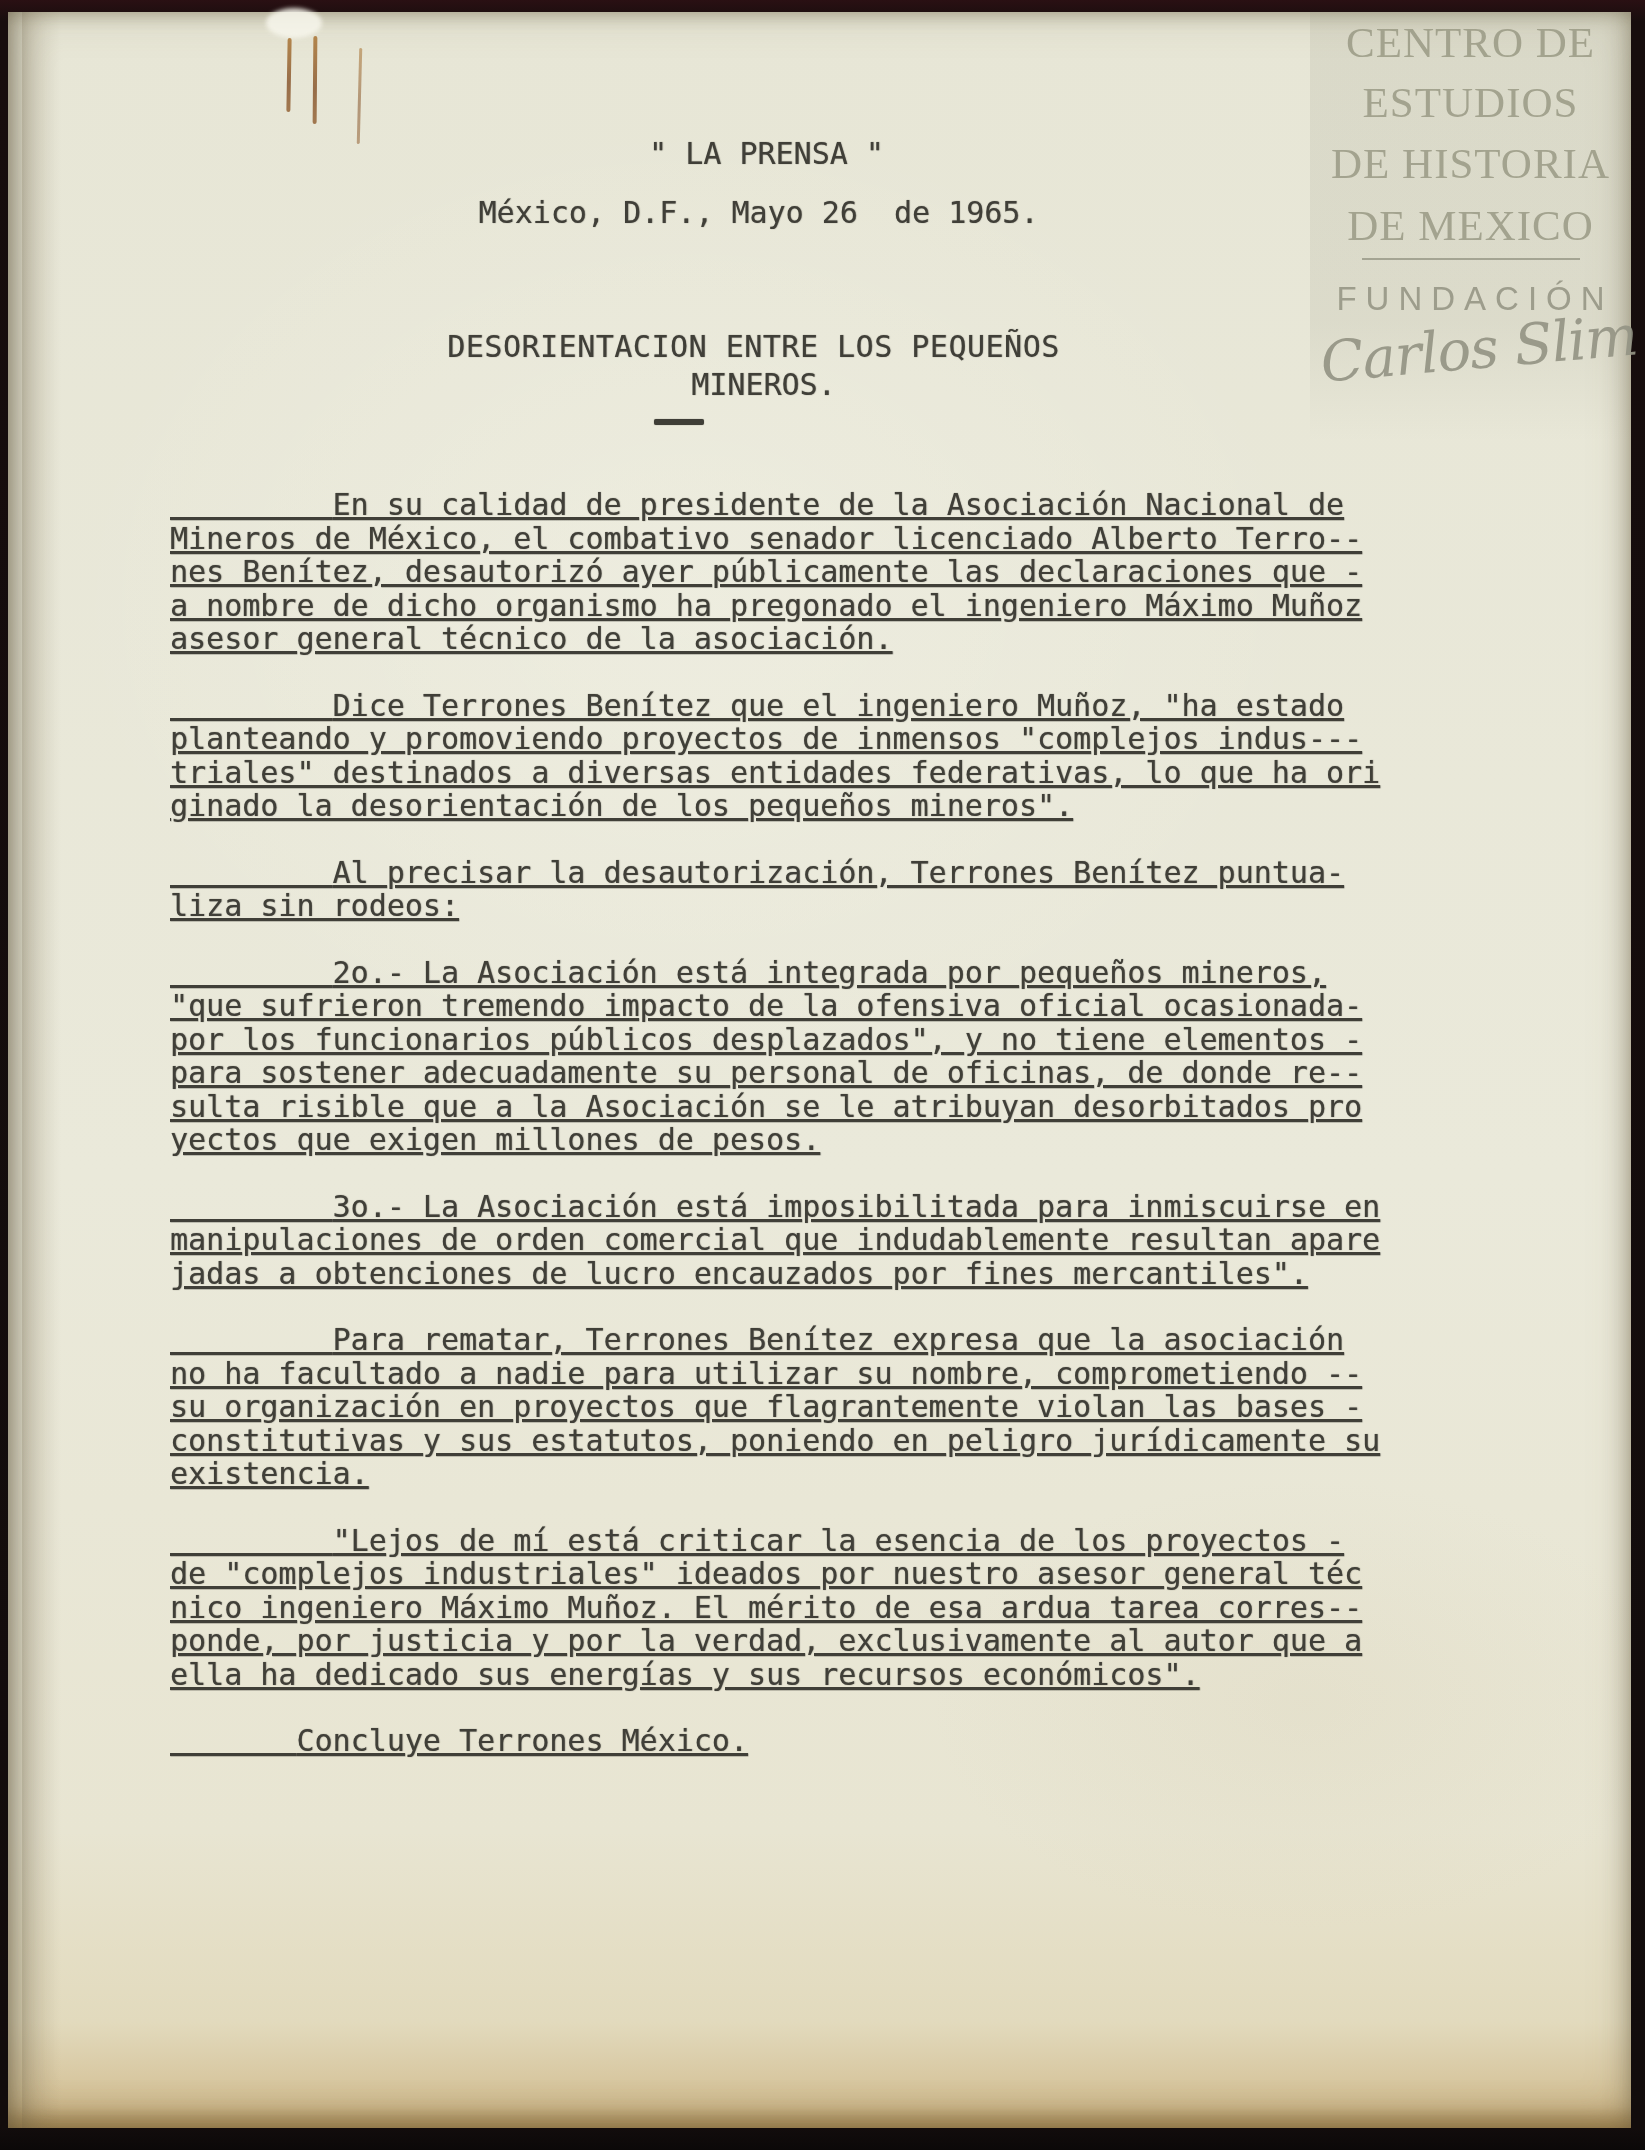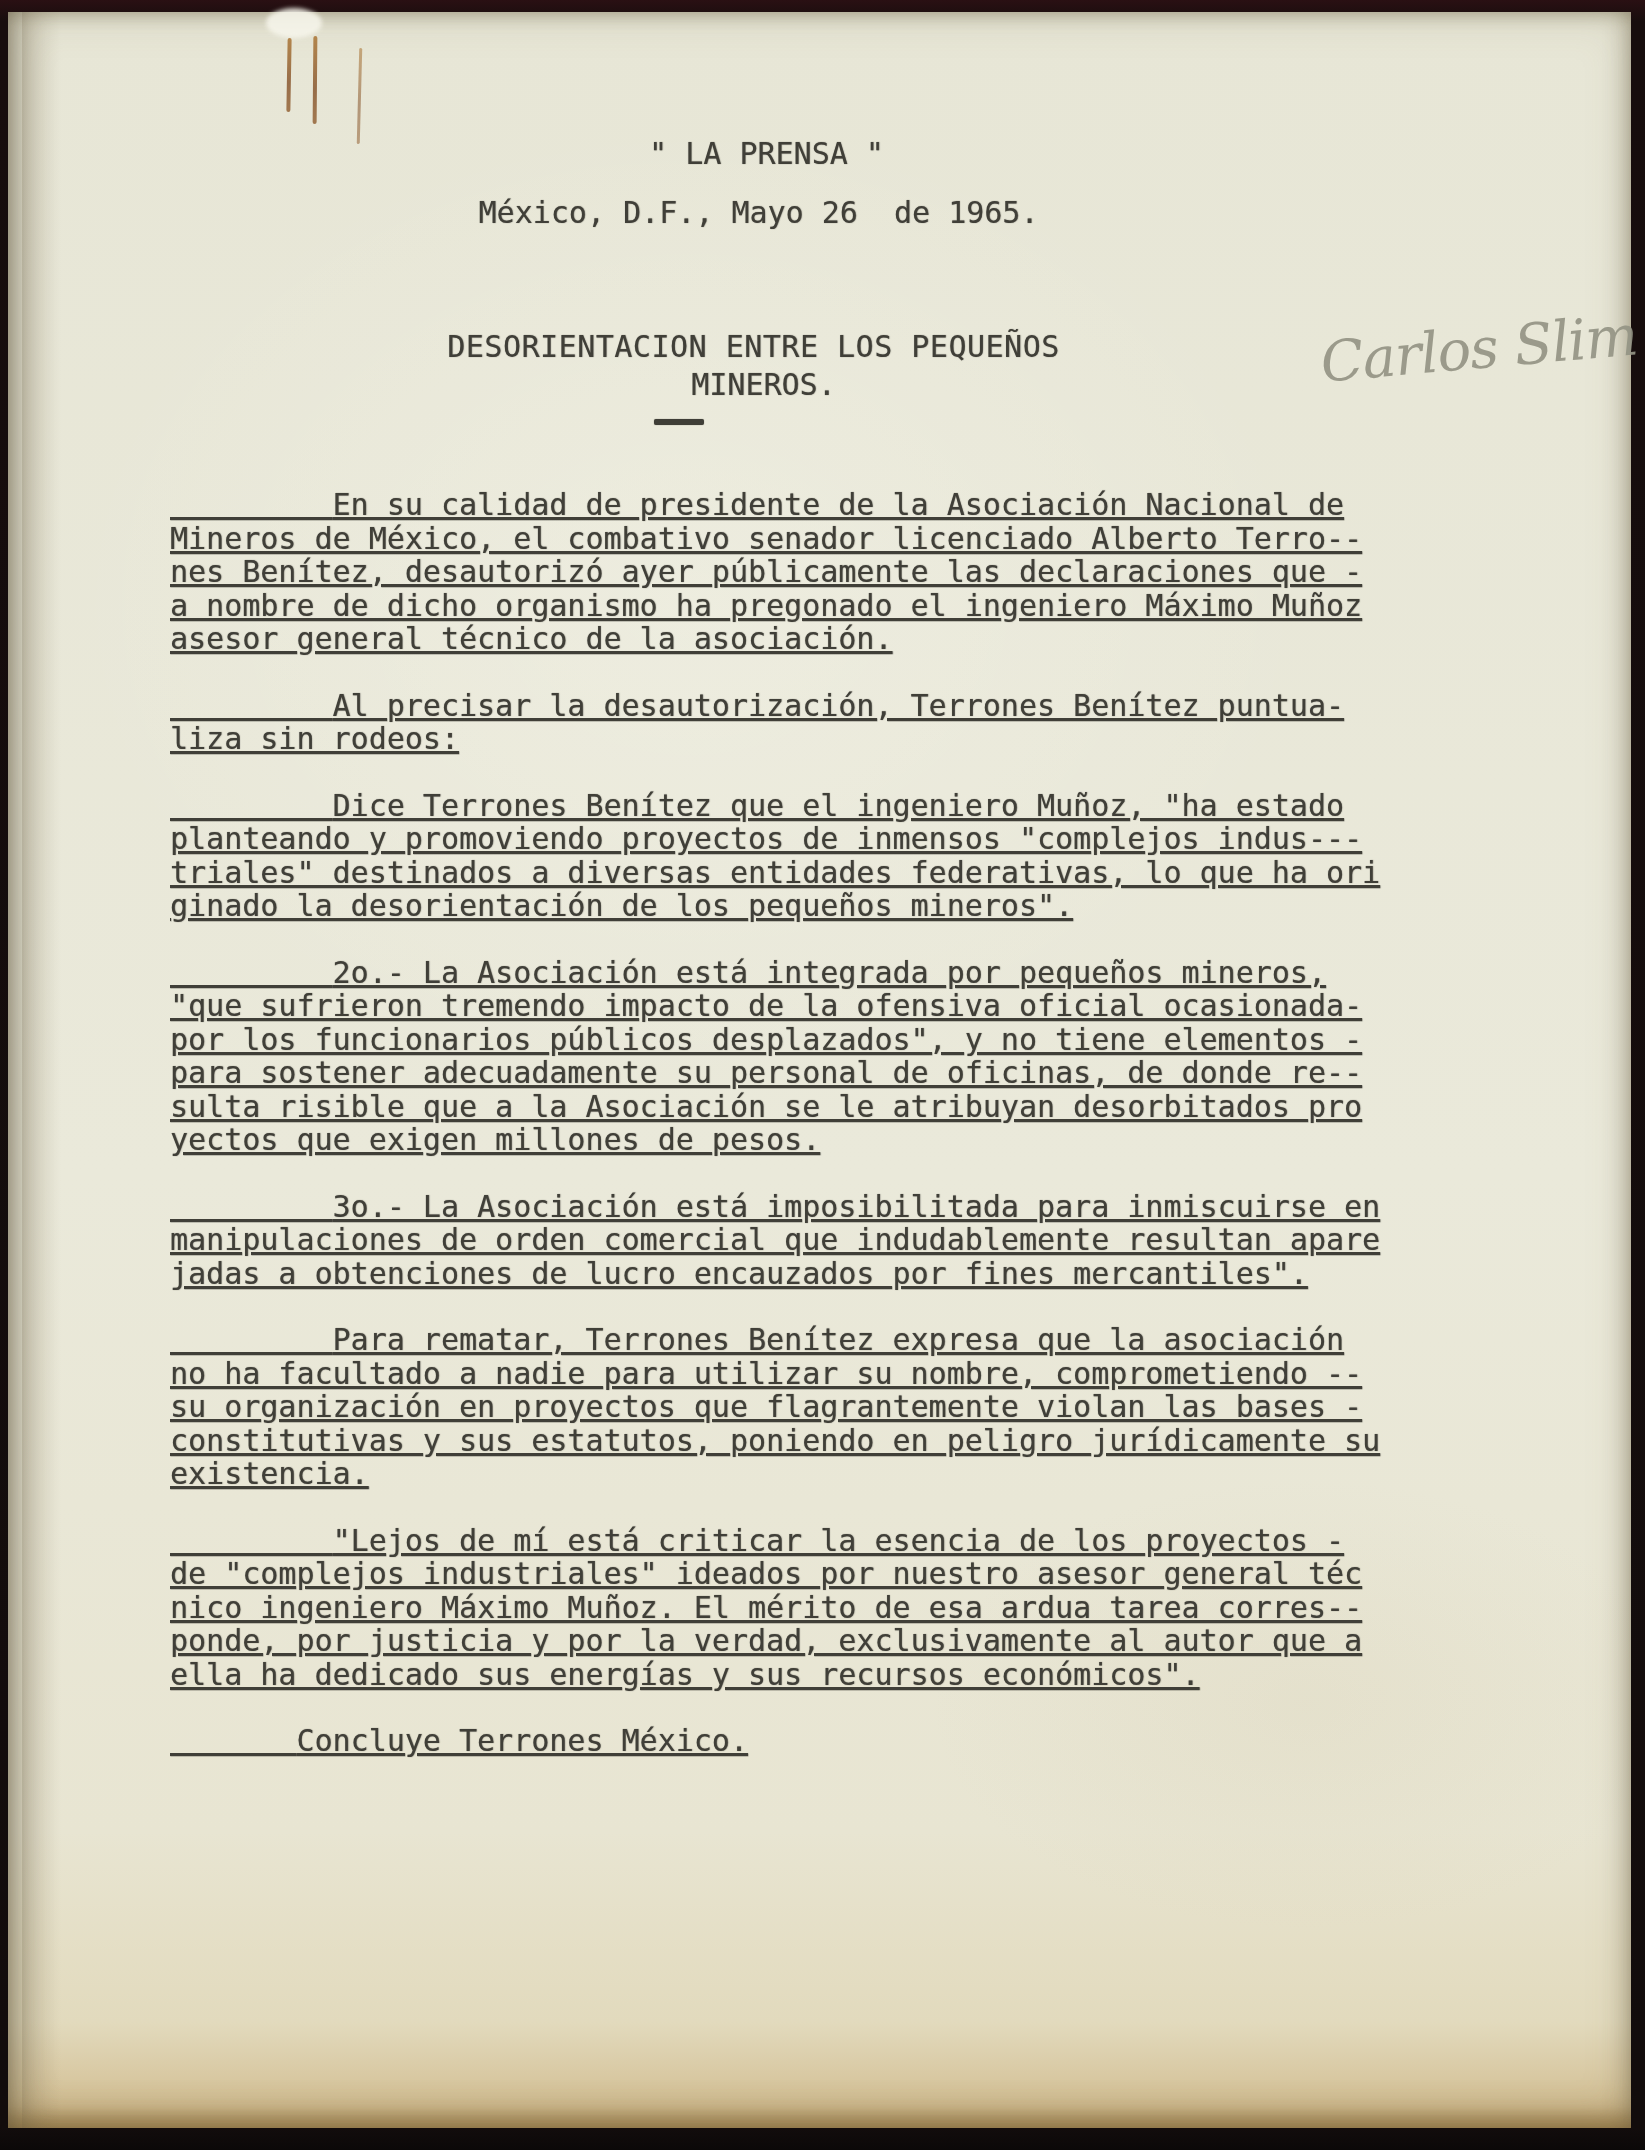--- a/index.html
+++ b/index.html
@@ -62,40 +62,48 @@
 
 <div id="stage">
   <div class="paper">
 
     <div class="crease"></div>
     <div class="patch"></div>
     <div class="rust rust1"></div>
     <div class="rust rust2"></div>
     <div class="rust rust3"></div>
 
+    <div class="wm-strip">
+      <div class="wm-line wm-l1">CENTRO DE</div>
+      <div class="wm-line wm-l2">ESTUDIOS</div>
+      <div class="wm-line wm-l3">DE HISTORIA</div>
+      <div class="wm-line wm-l4">DE MEXICO</div>
+      <div class="wm-rule"></div>
+      <div class="wm-foundation">FUNDACIÓN</div>
+    </div>
     <div class="wm-signature">Carlos Slim</div>
 
     <div class="tw hdr pub">" LA PRENSA "</div>
     <div class="tw hdr date">México, D.F., Mayo 26  de 1965.</div>
     <div class="tw hdr title1">DESORIENTACION ENTRE LOS PEQUEÑOS</div>
     <div class="tw hdr title2">MINEROS.</div>
     <div class="title-dash"></div>
 
     <div class="tw body">
       <p class="para">         En su calidad de presidente de la Asociación Nacional de
 Mineros de México, el combativo senador licenciado Alberto Terro--
 nes Benítez, desautorizó ayer públicamente las declaraciones que -
 a nombre de dicho organismo ha pregonado el ingeniero Máximo Muñoz
 asesor general técnico de la asociación.</p>
-      <p class="para">         Al precisar la desautorización, Terrones Benítez puntua-
-liza sin rodeos:</p>
       <p class="para">         Dice Terrones Benítez que el ingeniero Muñoz, "ha estado
 planteando y promoviendo proyectos de inmensos "complejos indus---
 triales" destinados a diversas entidades federativas, lo que ha ori
 ginado la desorientación de los pequeños mineros".</p>
+      <p class="para">         Al precisar la desautorización, Terrones Benítez puntua-
+liza sin rodeos:</p>
       <p class="para">         2o.- La Asociación está integrada por pequeños mineros,
 "que sufrieron tremendo impacto de la ofensiva oficial ocasionada-
 por los funcionarios públicos desplazados", y no tiene elementos -
 para sostener adecuadamente su personal de oficinas, de donde re--
 sulta risible que a la Asociación se le atribuyan desorbitados pro
 yectos que exigen millones de pesos.</p>
       <p class="para">         3o.- La Asociación está imposibilitada para inmiscuirse en
 manipulaciones de orden comercial que indudablemente resultan apare
 jadas a obtenciones de lucro encauzados por fines mercantiles".</p>
       <p class="para">         Para rematar, Terrones Benítez expresa que la asociación

